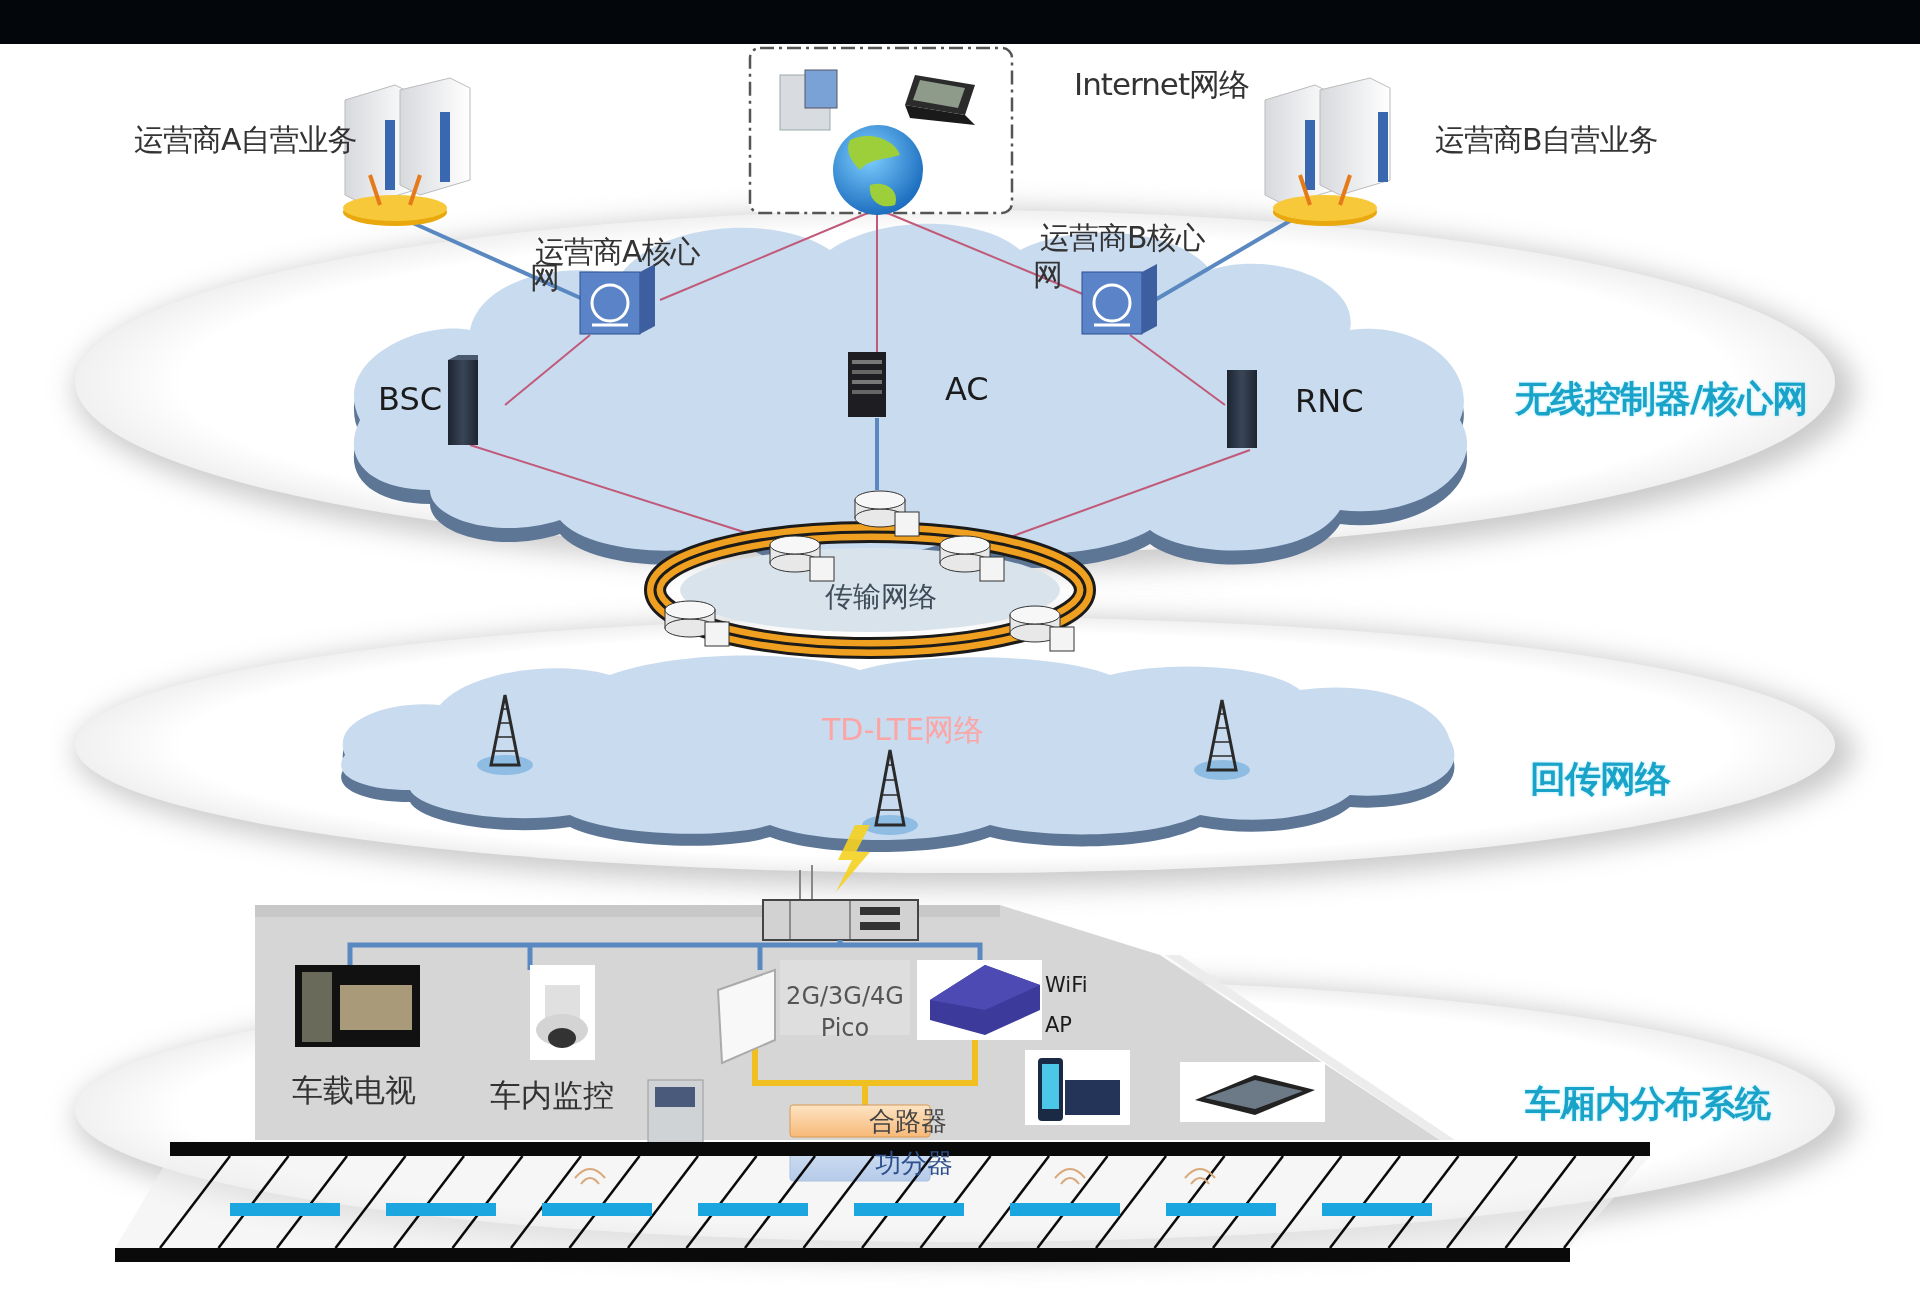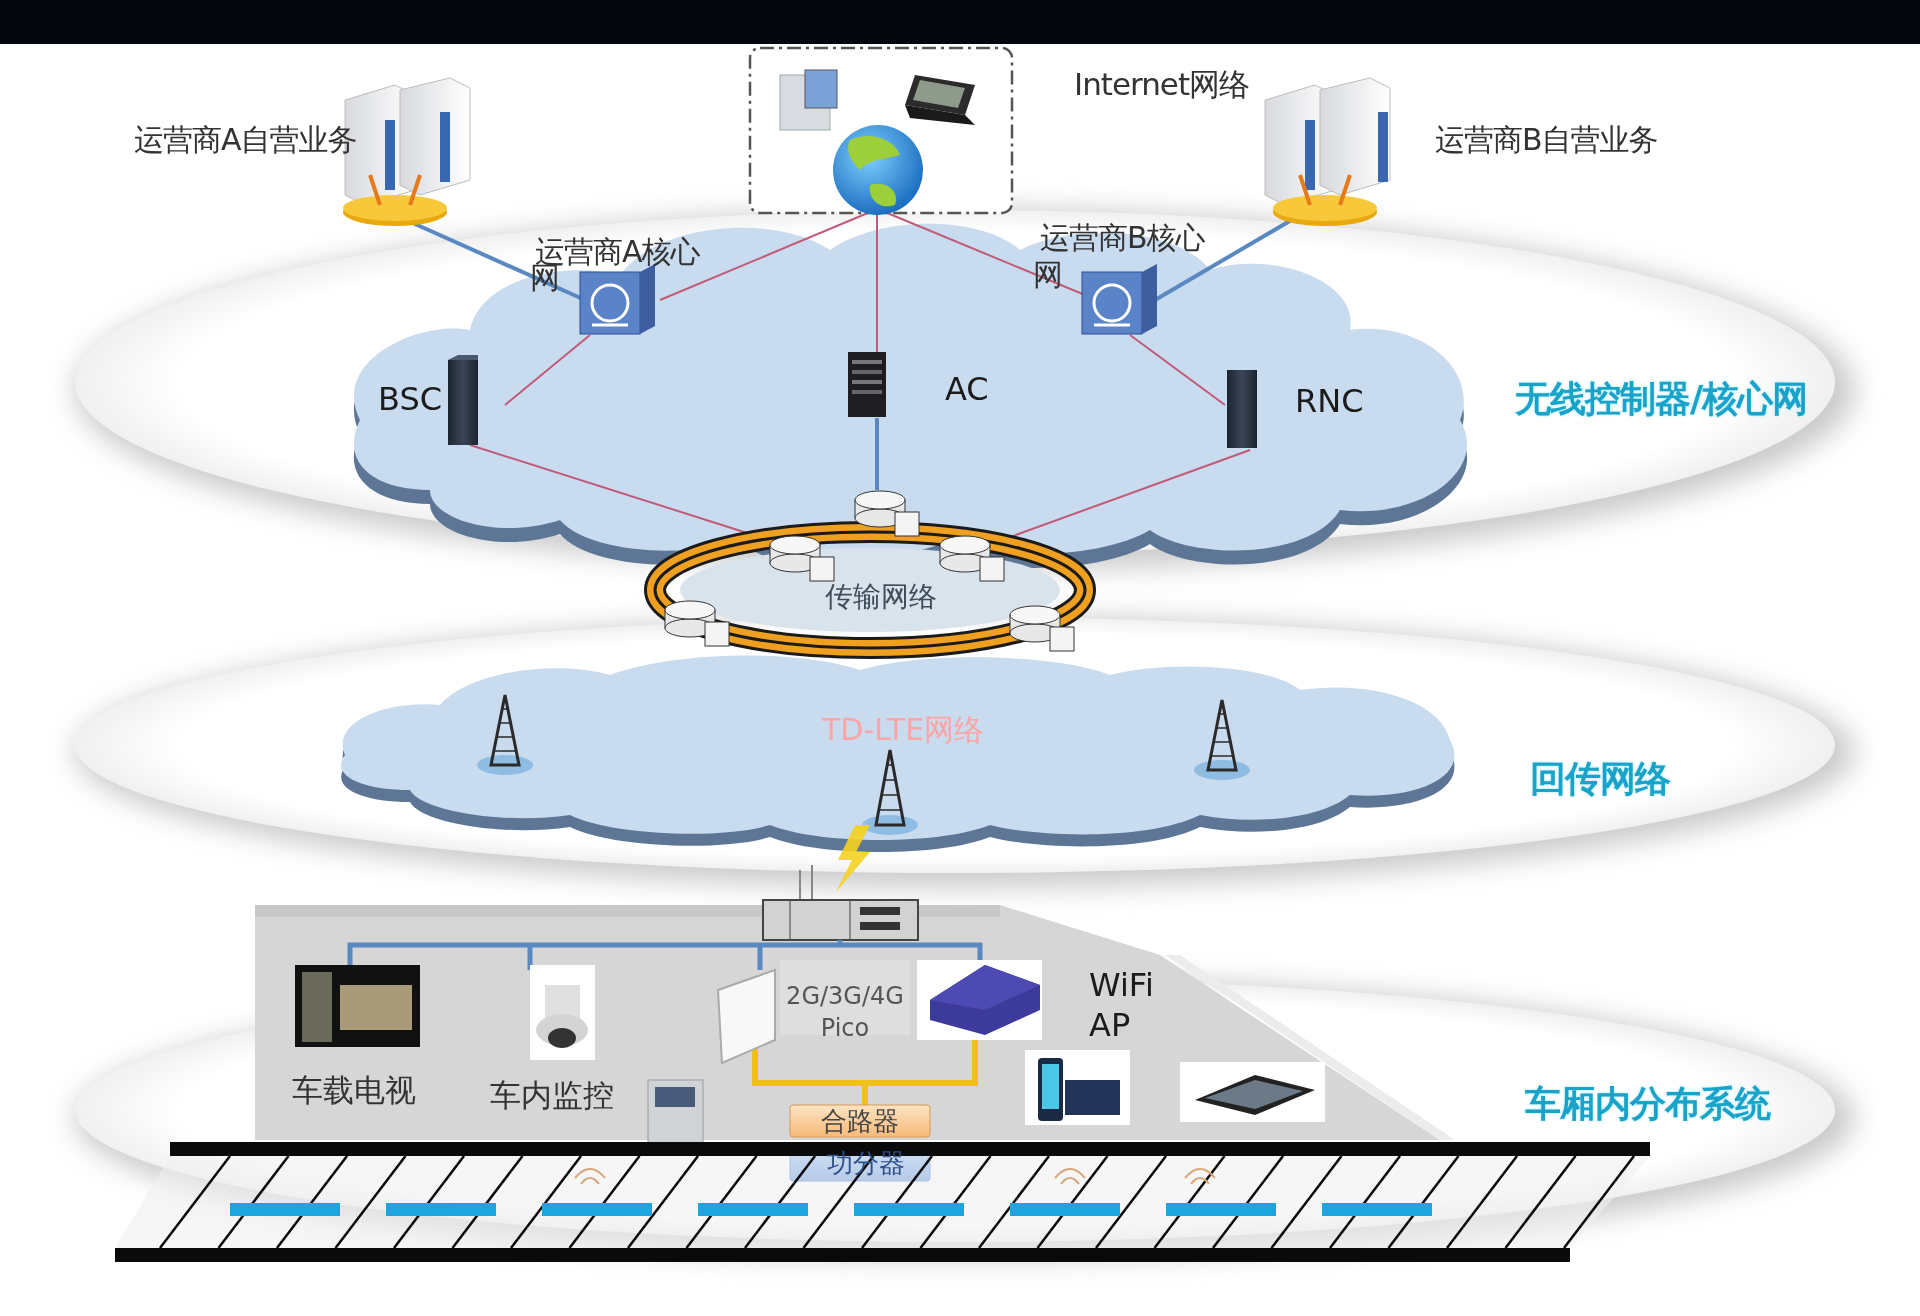--- a/index.html
+++ b/index.html
@@ -7,21 +7,21 @@
          font-family:"DejaVu Sans","Liberation Sans",sans-serif; }
   #topband { position:absolute; left:0; top:0; width:1920px; height:44px; background:#03060b; }
   #canvas { position:absolute; left:0; top:44px; width:1920px; height:1272px; background:#ffffff; }
   svg#diagram { position:absolute; left:0; top:0; width:1920px; height:1316px; }
   .lbl { position:absolute; white-space:nowrap; color:#2a2a2a; font-family:"DejaVu Sans","Liberation Sans",sans-serif; }
   .lbl-dark { font-size:30px; color:#333; letter-spacing:-1px; }
   .lbl-node { font-size:32px; color:#1b1b1b; }
   .lbl-layer { font-size:36px; font-weight:bold; color:#1aa3c8; letter-spacing:-1px;
                text-shadow:0 0 3px #9fe6ff; }
   .lbl-small { font-size:24px; color:#555; text-align:center; line-height:32px; }
-  .box-label { position:absolute; font-size:26px; text-align:center; color:#333; border-radius:9px; }
+  .box-label { position:absolute; font-size:26px; text-align:center; color:#333; border-radius:9px;margin-left:48px; }
 </style>
 </head>
 <body>
 
 <div id="topband"></div>
 <div id="canvas"></div>
 
 <svg id="diagram" viewBox="0 0 1920 1316" xmlns="http://www.w3.org/2000/svg">
   <defs>
     <radialGradient id="ellShade" cx="50%" cy="50%" r="55%">
@@ -377,19 +377,19 @@
 <div class="lbl lbl-layer" style="left:1530px; top:755px;">回传网络</div>
 <div class="lbl lbl-layer" style="left:1525px; top:1080px;">车厢内分布系统</div>
 
 <div class="lbl" style="left:292px; top:1070px; font-size:31px; color:#333;">车载电视</div>
 <div class="lbl" style="left:490px; top:1075px; font-size:31px; color:#333;">车内监控</div>
 
 <div class="lbl lbl-small" style="left:785px; top:980px; width:120px;">
   <div>2G/3G/4G</div>
   <div>Pico</div>
 </div>
-<div class="lbl" style="left:1045px; top:965px; font-size:32px; color:#1b1b1b; line-height:40px;margin-left:44px;">
+<div class="lbl" style="left:1045px; top:965px; font-size:21px; color:#1b1b1b; line-height:40px;">
   <div>WiFi</div>
   <div>AP</div>
 </div>
 
 <div class="box-label" style="left:790px; top:1105px; width:140px; line-height:32px; color:#444;">合路器</div>
 <div class="box-label" style="left:790px; top:1145px; width:152px; line-height:36px; color:#2d4f8a;">功分器</div>
 
 </body></html>

